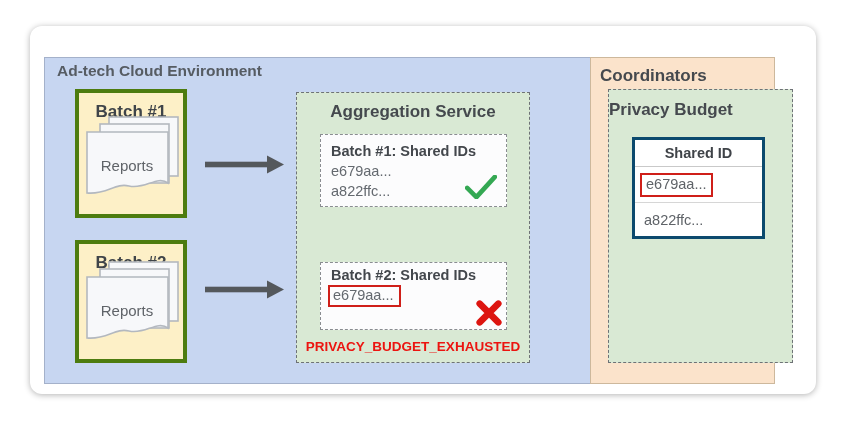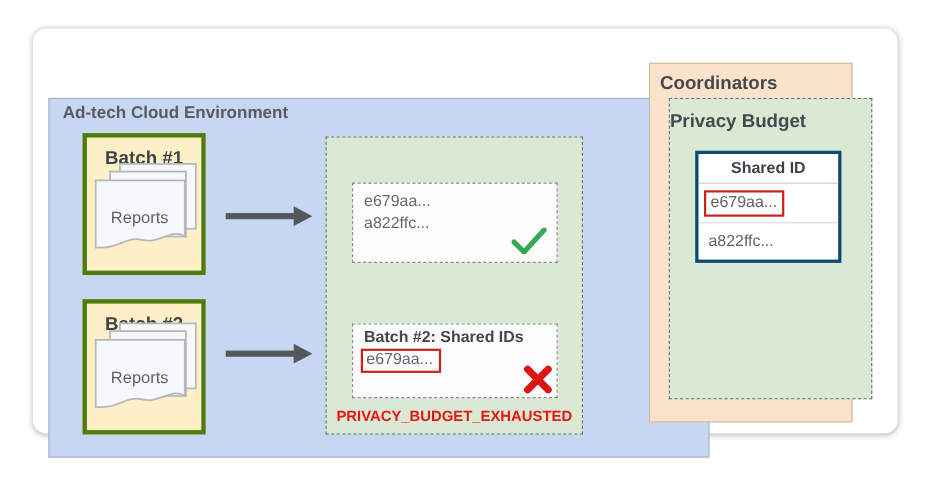--- a/index.html
+++ b/index.html
@@ -4,21 +4,21 @@
 <style>
   html,body{margin:0;padding:0;background:#ffffff;}
   *{box-sizing:border-box;font-family:"Liberation Sans", sans-serif;}
   .stage{position:relative;width:859px;height:439px;background:#ffffff;overflow:hidden;}
   .card{position:absolute;left:30px;top:26px;width:786px;height:368px;background:#ffffff;
         border-radius:12px;box-shadow:0 1px 6px rgba(0,0,0,0.30);}
   h2,h3{margin:0;font-weight:bold;}
 
   
   .env-box{position:absolute;left:14px;top:31px;width:601px;height:327px;
-           background:#c7d6f1;border:1px solid #a4b1ca;margin-top:32px;}
+           background:#c7d6f1;border:1px solid #a4b1ca;}
   .env-label{position:absolute;left:12px;top:4px;font-size:15.5px;color:#565c63;}
 
   .batch{position:absolute;left:30px;width:112px;background:#fdf0c7;border:4px solid #4d7c0f;}
   .batch h3{text-align:center;padding-top:9px;font-size:17px;color:#3f4449;}
   .batch-1{top:31px;height:129px;}
   .batch-2{top:182px;height:123px;}
   .docs{position:absolute;left:0;bottom:7px;width:112px;height:92px;}
   .page{fill:#f7f8fa;stroke:#b3b8bf;stroke-width:1.6;}
   .docs text{font-size:15px;fill:#5f6368;text-anchor:middle;}
 
@@ -93,22 +93,24 @@
       <svg class="arrow arrow-1" viewBox="0 0 80 21">
         <rect class="shaft" x="0" y="7.7" width="63" height="5.6"></rect>
         <polygon class="shaft" points="62,1.5 62,19.5 79,10.5"></polygon>
       </svg>
       <svg class="arrow arrow-2" viewBox="0 0 80 21">
         <rect class="shaft" x="0" y="7.7" width="63" height="5.6"></rect>
         <polygon class="shaft" points="62,1.5 62,19.5 79,10.5"></polygon>
       </svg>
 
       <div class="agg-box">
+        <h3 class="agg-title">Aggregation Service</h3>
 
         <div class="result result-1">
+          <div class="r-title">Batch #1: Shared IDs</div>
           <div class="r-id">e679aa...</div>
           <div class="r-id">a822ffc...</div>
           <svg class="check" viewBox="0 0 34 26">
             <path d="M2,14 L12,24 L32,2" fill="none" stroke-width="5" stroke-linecap="round" stroke-linejoin="round" stroke="#34a853"></path>
           </svg>
         </div>
 
         <div class="result result-2">
           <div class="r-title">Batch #2: Shared IDs</div>
           <div class="r-id">

